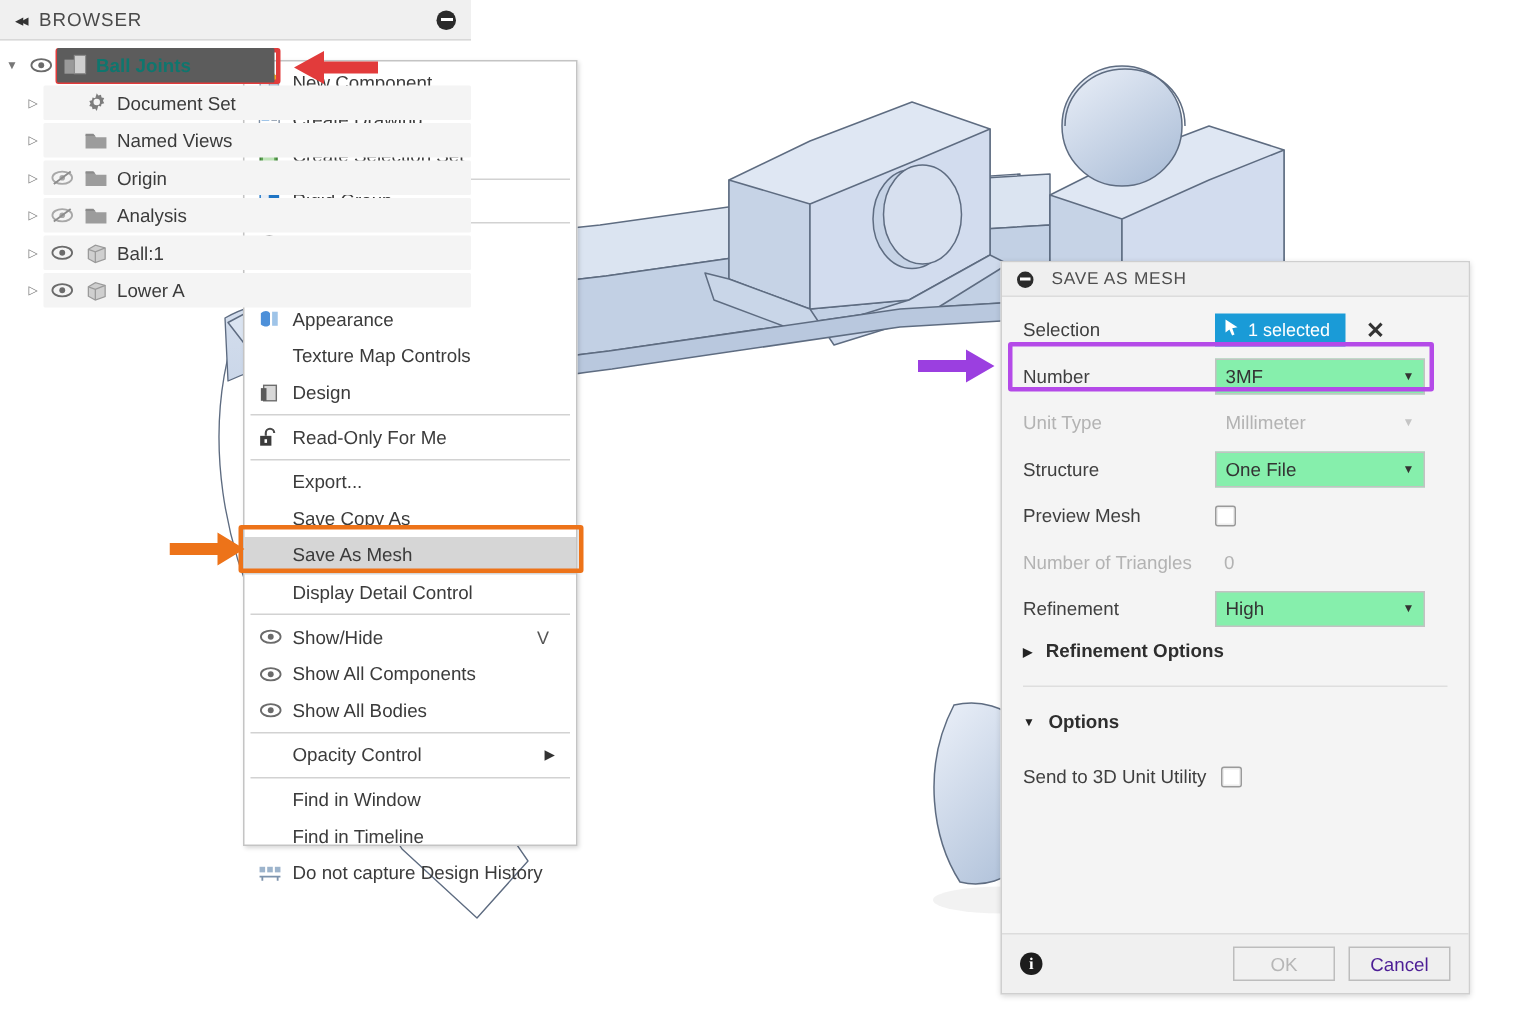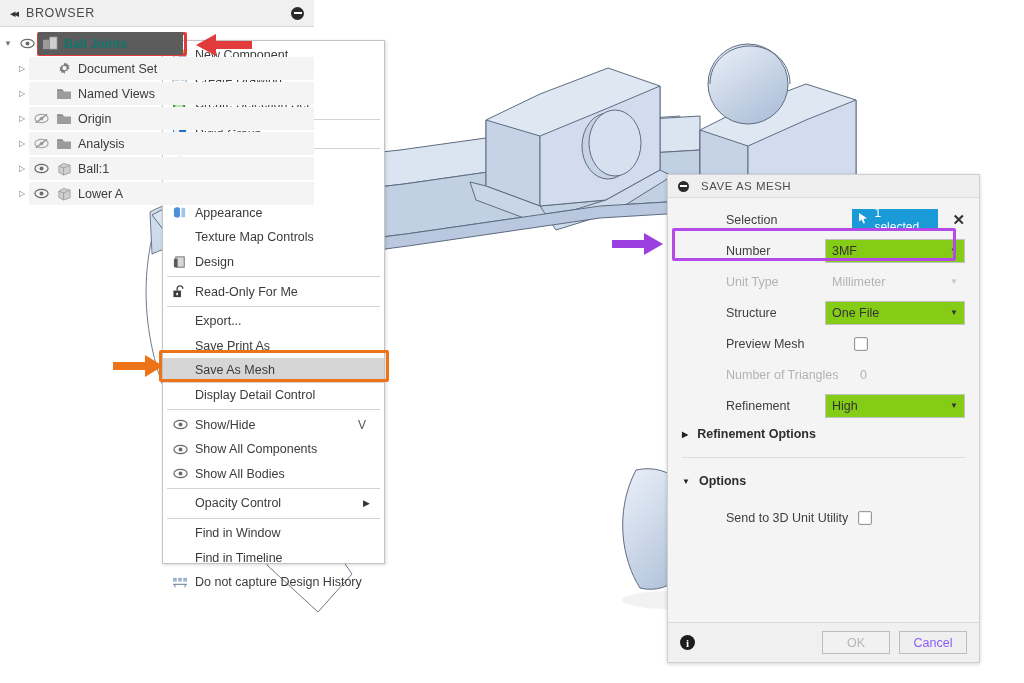--- a/index.html
+++ b/index.html
@@ -91,33 +91,33 @@
   }
   #dlg-title .dot-ic { width: 11px; height: 11px; }
   #dlg-title .dot-ic::after { left: 2px; top: 4.5px; width: 7px; height: 2px; }
   #dlg-title-text {
     font-size: 11.5px; color: #4e4e4e; letter-spacing: .5px; padding-left: 12px;
   }
   #dlg-body { flex: 1; background: #f4f4f4; padding: 6px 0 0 0; position: relative; }
   .frow {
     display: flex; align-items: center; height: 31px; padding: 0 14px; margin-bottom: 0;
   }
-  .flabel { width: 128px; font-size: 12.5px; color: #3f3f3f; margin-left: 44px; }
+  .flabel { width: 128px; font-size: 12.5px; color: #3f3f3f; }
   .flabel.dim { color: #b3b3b3; }
   .fval { flex: 1; display: flex; align-items: center; }
 
   .sel-badge {
     background: #1a9bd7; color: #fff; font-size: 12px;
     height: 22px; padding: 0 10px 0 6px; display: flex; align-items: center; gap: 5px;
     min-width: 86px;
   }
   .x-btn { font-size: 15px; color: #333; margin-left: 14px; font-weight: bold; cursor: pointer; }
 
   .combo {
-    height: 24px; width: 140px; background: #84cc16; border: 1px solid #c2c2c2;
+    height: 24px; width: 140px; background: #86efac; border: 1px solid #c2c2c2;
     display: flex; align-items: center; padding: 0 6px; font-size: 12.5px; color: #333;
   }
   .combo .cv { flex: 1; }
   .combo .carat { font-size: 8px; color: #333; }
   .combo.dis { background: transparent; border-color: transparent; color: #b3b3b3; }
   .combo.dis .carat { color: #c5c5c5; }
 
   .chk {
     width: 14px; height: 14px; background: #fff; border: 1px solid #9a9a9a;
     border-radius: 2px; box-shadow: inset 0 0 0 1px #ededed;
@@ -136,21 +136,21 @@
     display: flex; align-items: center; padding: 0 12px;
   }
   #info-ic {
     width: 15px; height: 15px; border-radius: 50%; background: #1d1d1d;
     color: #fff; font-size: 11px; font-weight: bold; display: flex;
     align-items: center; justify-content: center; font-family: "Liberation Serif", serif;
   }
   #dlg-footer .spacer { flex: 1; }
   .dbtn {
     height: 23px; min-width: 68px; font-size: 12.5px; border: 1px solid #bdbdbd;
-    background: #efefef; color: #8b5cf6; margin-left: 9px; cursor: pointer;
+    background: #efefef; color: #4c1d95; margin-left: 9px; cursor: pointer;
   }
   .dbtn.dis { color: #b6b6b6; background: #f1f1f1; margin-left: 24px; }
 
   
   .anno { position: absolute; pointer-events: none; }
   #red-box {
     left: 37px; top: 32px; width: 150px; height: 24px;
     border: 3px solid #e23b3b; border-radius: 2px;
   }
   #orange-box {
@@ -509,21 +509,21 @@
 
     <div class="msep"></div>
 
     <div class="mi">
       <span class="mic"></span>
       <span class="mtx">Export...</span>
     </div>
 
     <div class="mi">
       <span class="mic"></span>
-      <span class="mtx">Save Print As</span>
+      <span class="mtx">Save Copy As</span>
     </div>
 
     <div class="mi sel">
       <span class="mic"></span>
       <span class="mtx">Save As Mesh</span>
     </div>
 
     <div class="mi">
       <span class="mic"></span>
       <span class="mtx">Display Detail Control</span>

